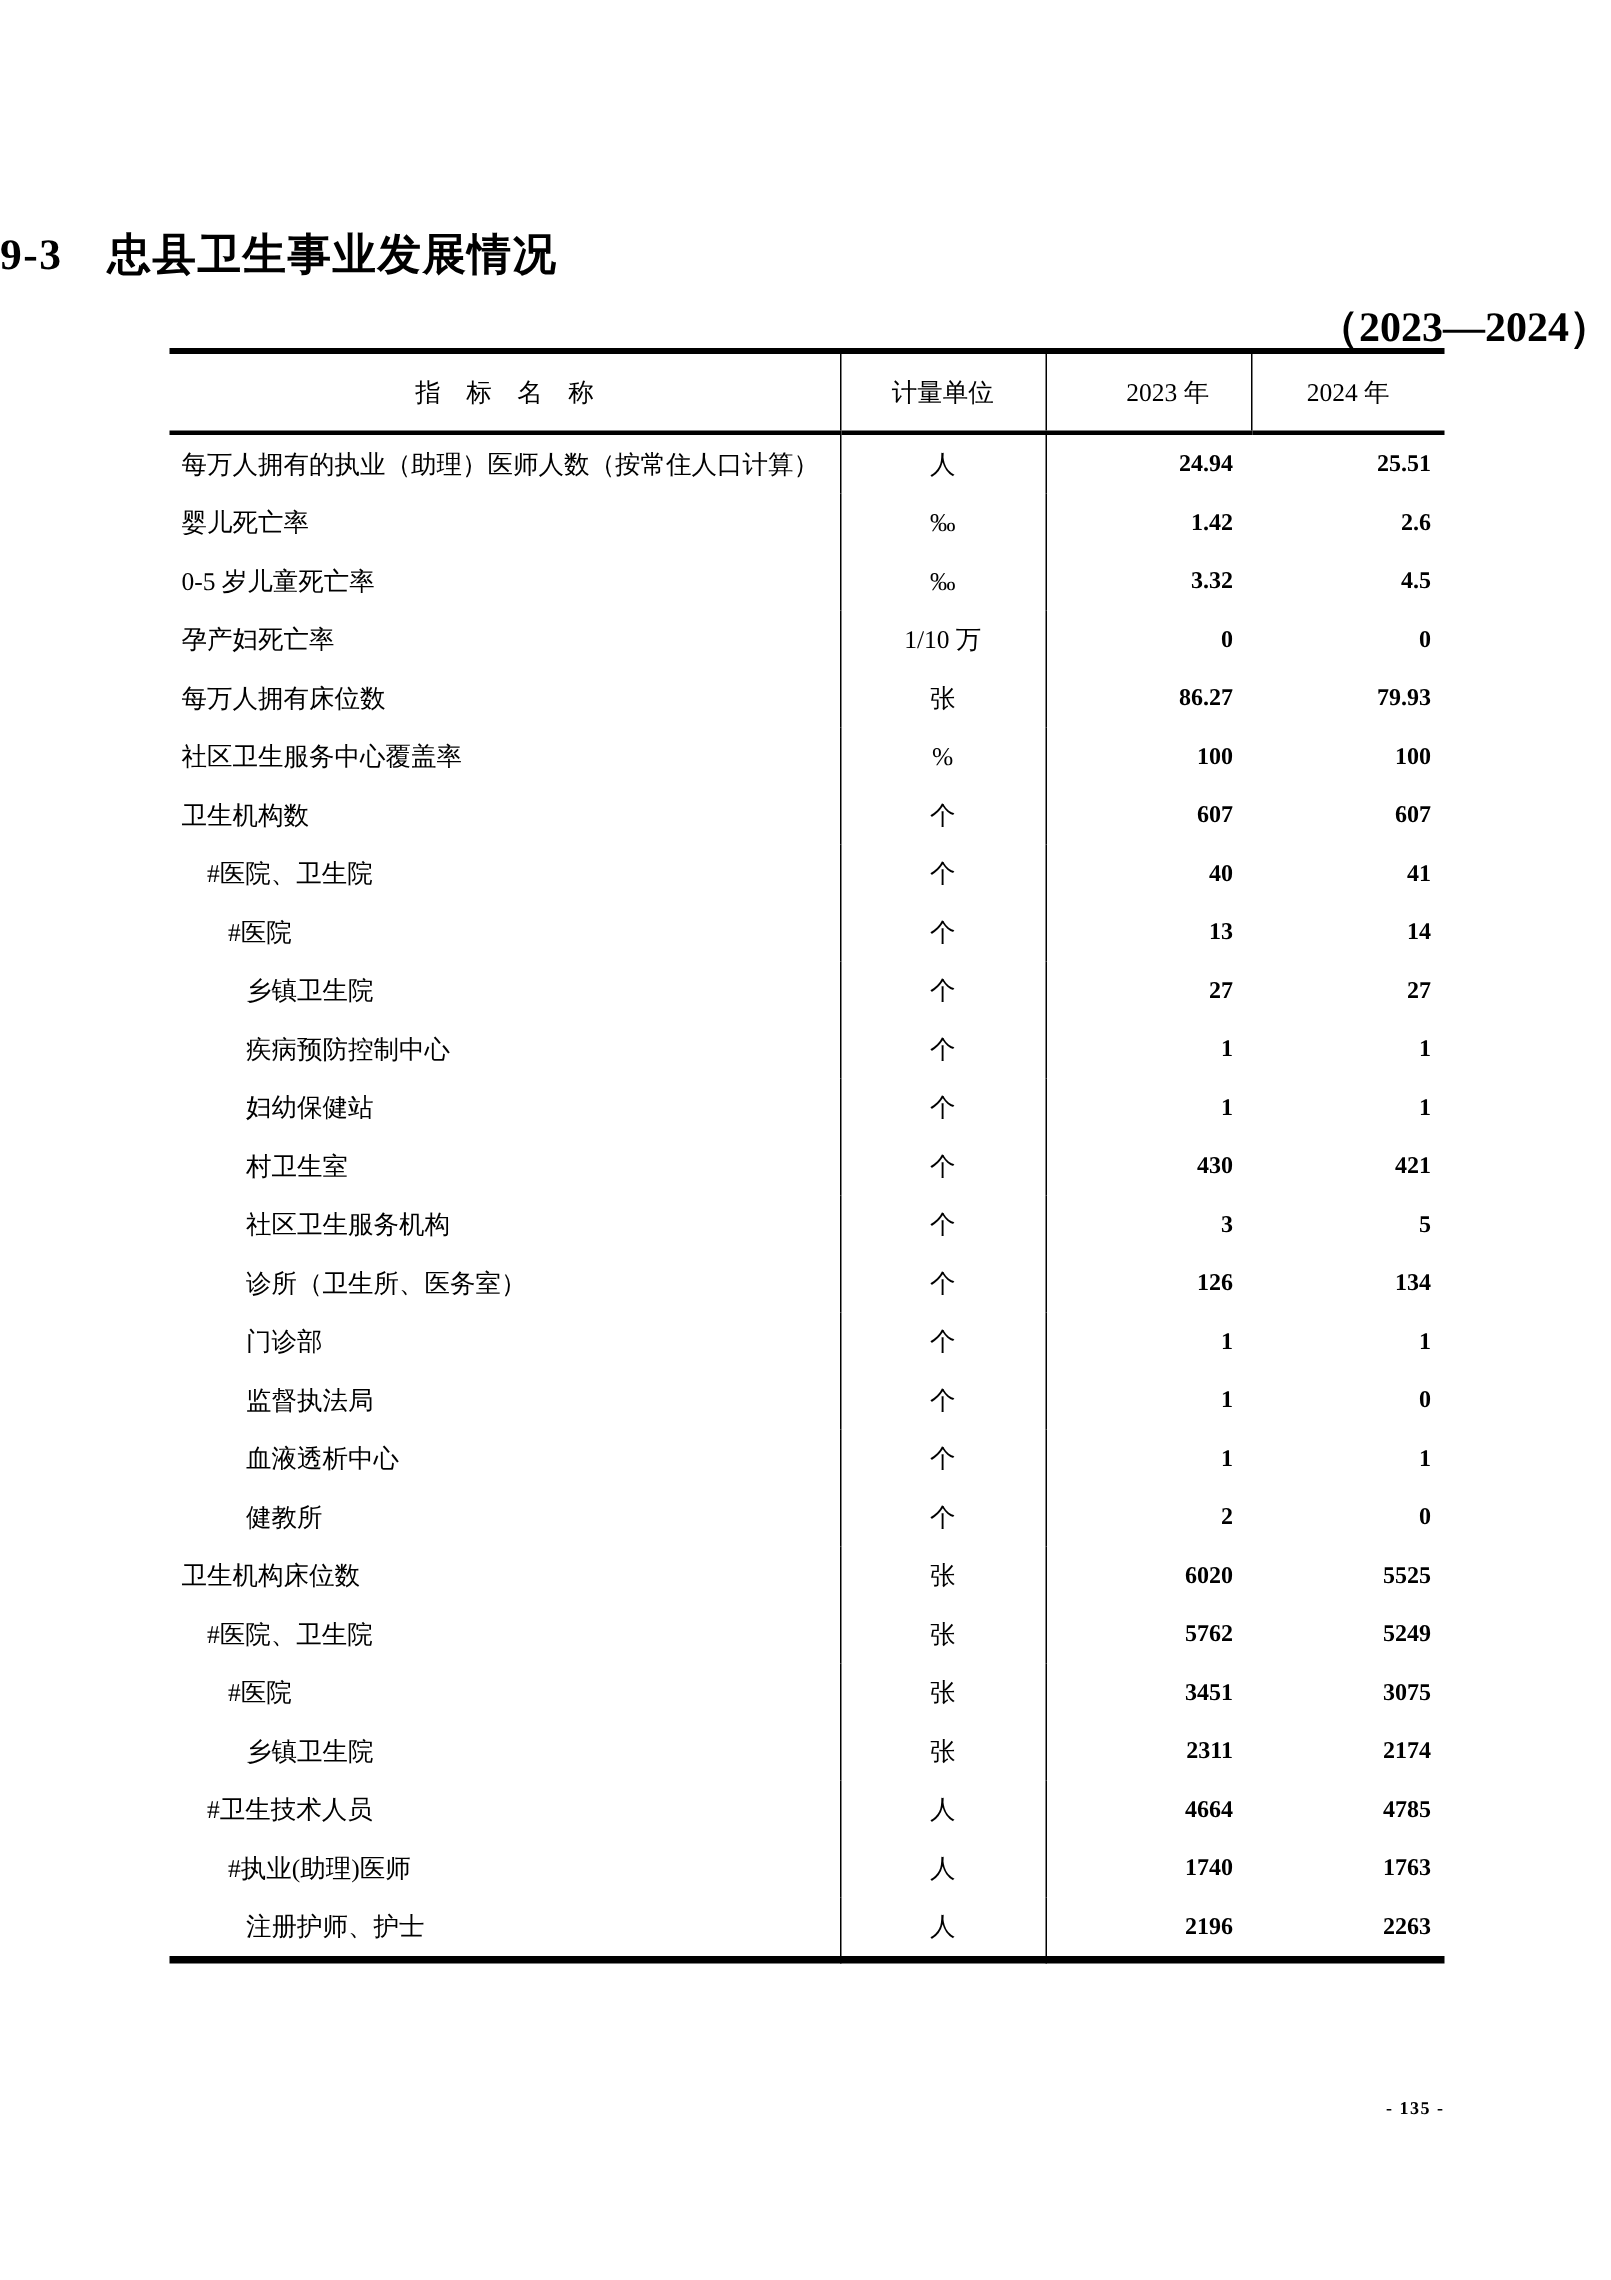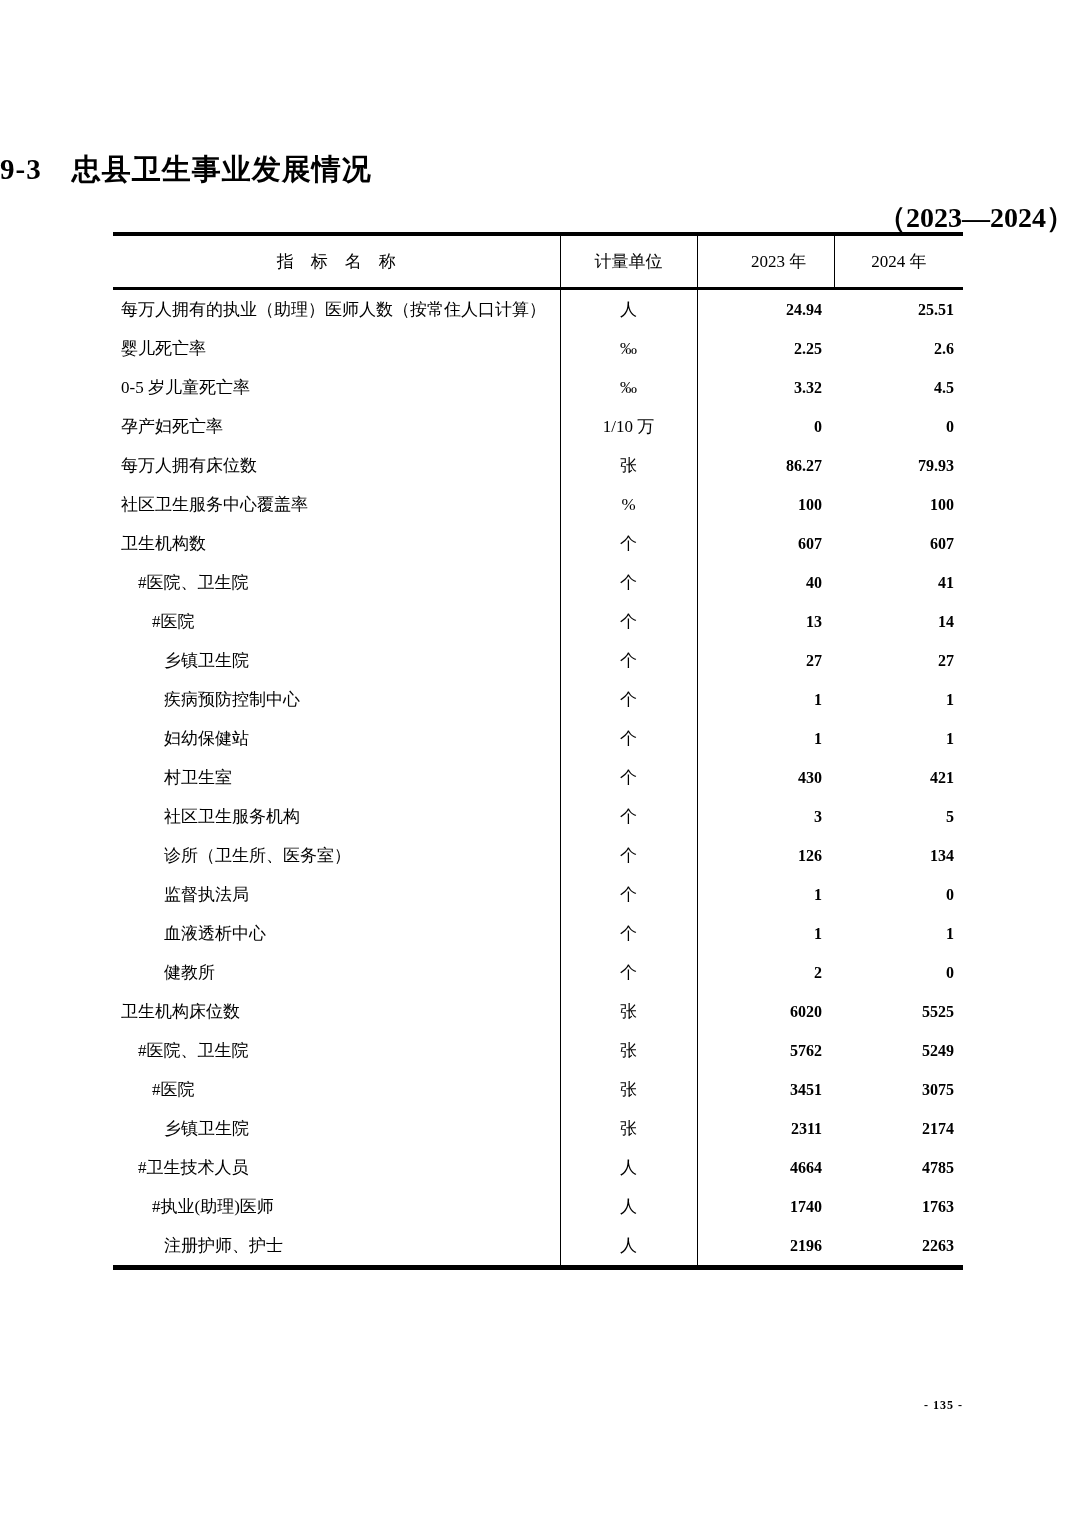--- a/index.html
+++ b/index.html
@@ -112,21 +112,21 @@
   <tbody>
       <tr>
     <td class="cell-name indent-0">每万人拥有的执业（助理）医师人数（按常住人口计算）</td>
     <td class="cell-unit">人</td>
     <td class="cell-v2023">24.94</td>
     <td class="cell-v2024">25.51</td>
   </tr>
       <tr>
     <td class="cell-name indent-0">婴儿死亡率</td>
     <td class="cell-unit">‰</td>
-    <td class="cell-v2023">2.25</td>
+    <td class="cell-v2023">1.42</td>
     <td class="cell-v2024">2.6</td>
   </tr>
       <tr>
     <td class="cell-name indent-0">0-5 岁儿童死亡率</td>
     <td class="cell-unit">‰</td>
     <td class="cell-v2023">3.32</td>
     <td class="cell-v2024">4.5</td>
   </tr>
       <tr>
     <td class="cell-name indent-0">孕产妇死亡率</td>
@@ -194,20 +194,26 @@
     <td class="cell-v2023">3</td>
     <td class="cell-v2024">5</td>
   </tr>
       <tr>
     <td class="cell-name indent-3">诊所（卫生所、医务室）</td>
     <td class="cell-unit">个</td>
     <td class="cell-v2023">126</td>
     <td class="cell-v2024">134</td>
   </tr>
       <tr>
+    <td class="cell-name indent-3">门诊部</td>
+    <td class="cell-unit">个</td>
+    <td class="cell-v2023">1</td>
+    <td class="cell-v2024">1</td>
+  </tr>
+      <tr>
     <td class="cell-name indent-3">监督执法局</td>
     <td class="cell-unit">个</td>
     <td class="cell-v2023">1</td>
     <td class="cell-v2024">0</td>
   </tr>
       <tr>
     <td class="cell-name indent-3">血液透析中心</td>
     <td class="cell-unit">个</td>
     <td class="cell-v2023">1</td>
     <td class="cell-v2024">1</td>

